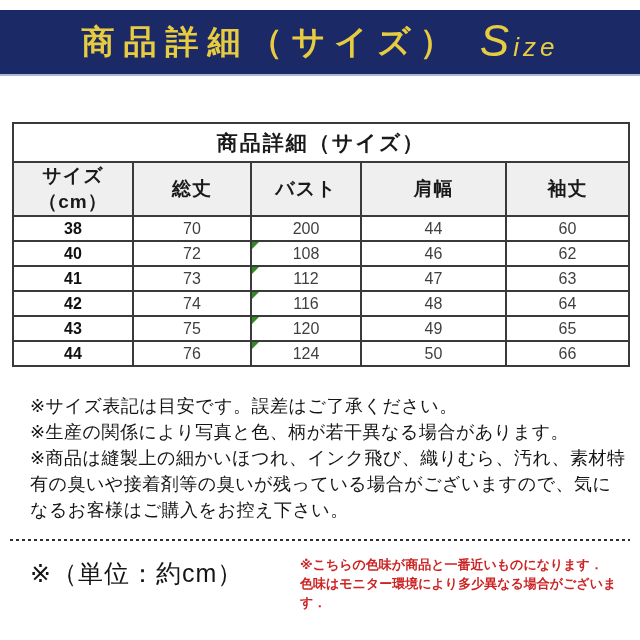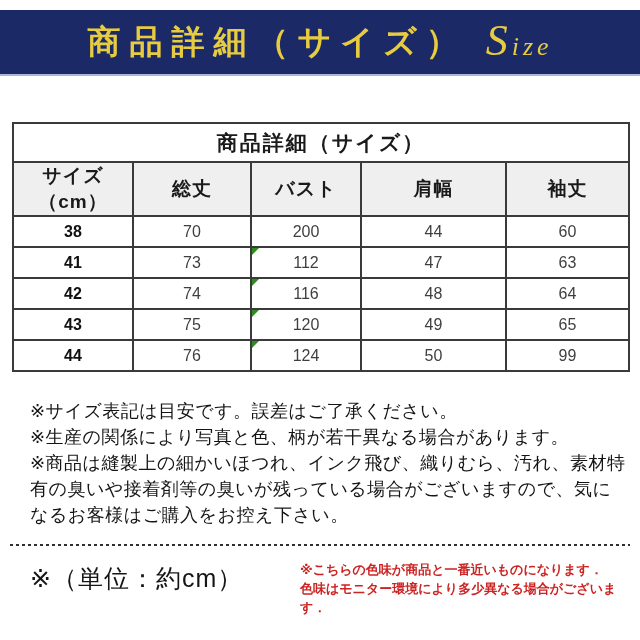--- a/index.html
+++ b/index.html
@@ -28,21 +28,21 @@
     font-size: 33px;
     font-weight: bold;
     letter-spacing: 9px;
     font-family: "Liberation Sans", sans-serif;
     white-space: nowrap;
   }
   .banner-title-en {
     color: #e8cc40;
     font-size: 26px;
     font-style: italic;
-    font-family: Liberation Serif, serif;
+    font-family: Liberation Sans, sans-serif;
     display: inline-block;
     letter-spacing: 4px;
     padding-top: 4px;
     white-space: nowrap;
   }
   .banner-title-en::first-letter {
     font-size: 44px;
     line-height: 30px;
   }
 
@@ -69,21 +69,21 @@
   }
   .size-table th {
     height: 40px;
     background: #efefef;
     font-size: 19px;
     font-weight: bold;
     color: #1a1a1a;
     letter-spacing: 1px;
   }
   .size-table td.data-cell {
-    height: 31px;
+    height: 25px;
     font-size: 16px;
     color: #3f3f3f;
     position: relative;
   }
   .size-table td.size-cell {
     font-weight: bold;
     color: #111111;
   }
   .corner-marker {
     position: absolute;
@@ -161,20 +161,27 @@
       <th>袖丈</th>
     </tr>
     <tr>
       <td class="data-cell size-cell">38</td>
       <td class="data-cell">70</td>
       <td class="data-cell"><span>200</span></td>
       <td class="data-cell">44</td>
       <td class="data-cell">60</td>
     </tr>
     <tr>
+      <td class="data-cell size-cell">40</td>
+      <td class="data-cell">72</td>
+      <td class="data-cell"><span class="corner-marker"></span><span>108</span></td>
+      <td class="data-cell">46</td>
+      <td class="data-cell">62</td>
+    </tr>
+    <tr>
       <td class="data-cell size-cell">41</td>
       <td class="data-cell">73</td>
       <td class="data-cell"><span class="corner-marker"></span><span>112</span></td>
       <td class="data-cell">47</td>
       <td class="data-cell">63</td>
     </tr>
     <tr>
       <td class="data-cell size-cell">42</td>
       <td class="data-cell">74</td>
       <td class="data-cell"><span class="corner-marker"></span><span>116</span></td>
@@ -186,21 +193,21 @@
       <td class="data-cell">75</td>
       <td class="data-cell"><span class="corner-marker"></span><span>120</span></td>
       <td class="data-cell">49</td>
       <td class="data-cell">65</td>
     </tr>
     <tr>
       <td class="data-cell size-cell">44</td>
       <td class="data-cell">76</td>
       <td class="data-cell"><span class="corner-marker"></span><span>124</span></td>
       <td class="data-cell">50</td>
-      <td class="data-cell">99</td>
+      <td class="data-cell">66</td>
     </tr>
   </tbody>
 </table>
 
 <div class="notes">
   <span class="note-line">※サイズ表記は目安です。誤差はご了承ください。</span>
   <span class="note-line">※生産の関係により写真と色、柄が若干異なる場合があります。</span>
   <span class="note-line">※商品は縫製上の細かいほつれ、インク飛び、織りむら、汚れ、素材特有の臭いや接着剤等の臭いが残っている場合がございますので、気になるお客様はご購入をお控え下さい。</span>
 </div>
 

